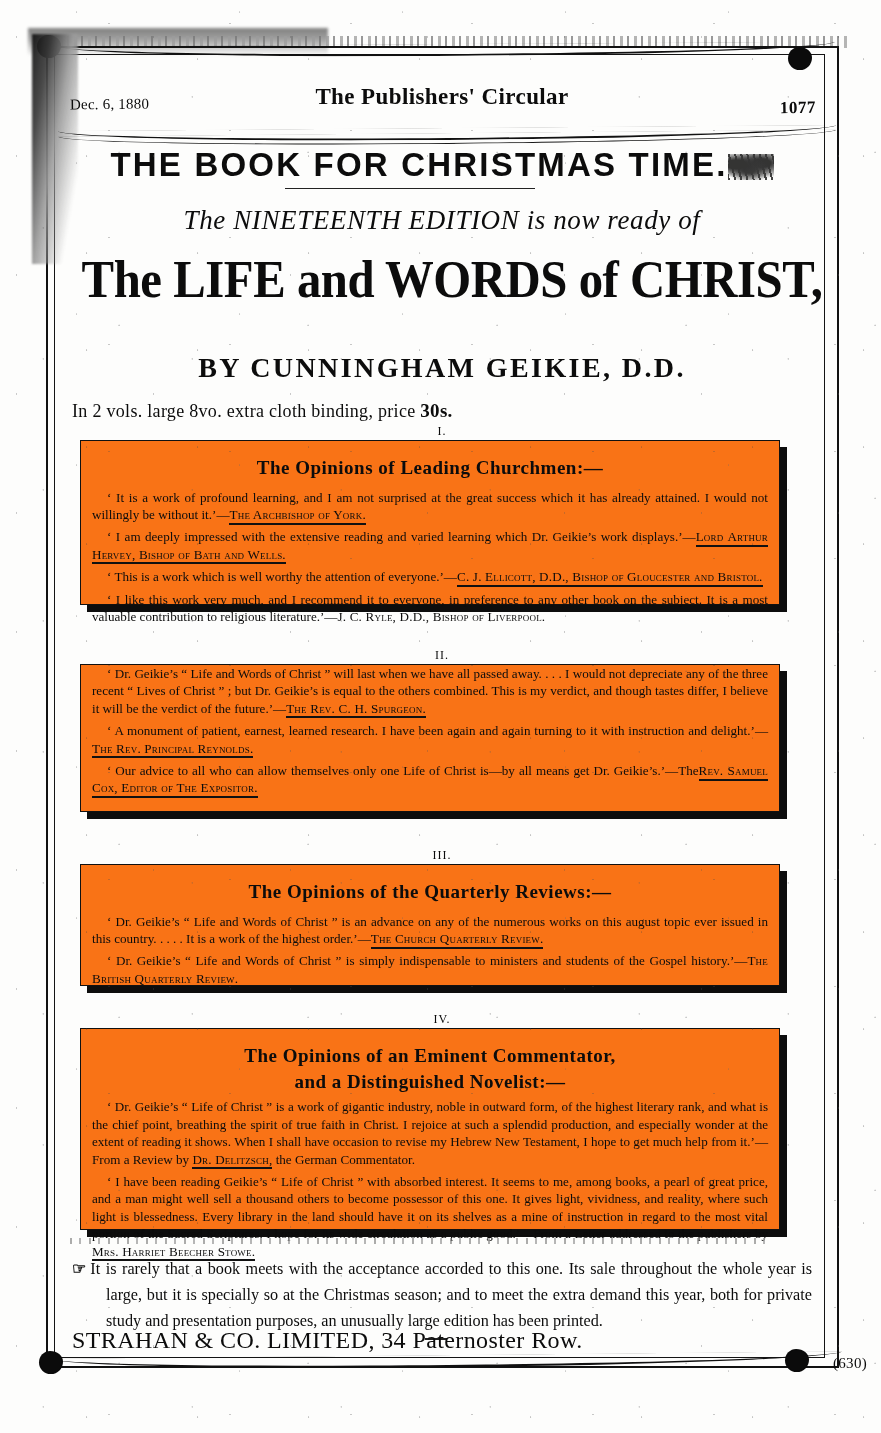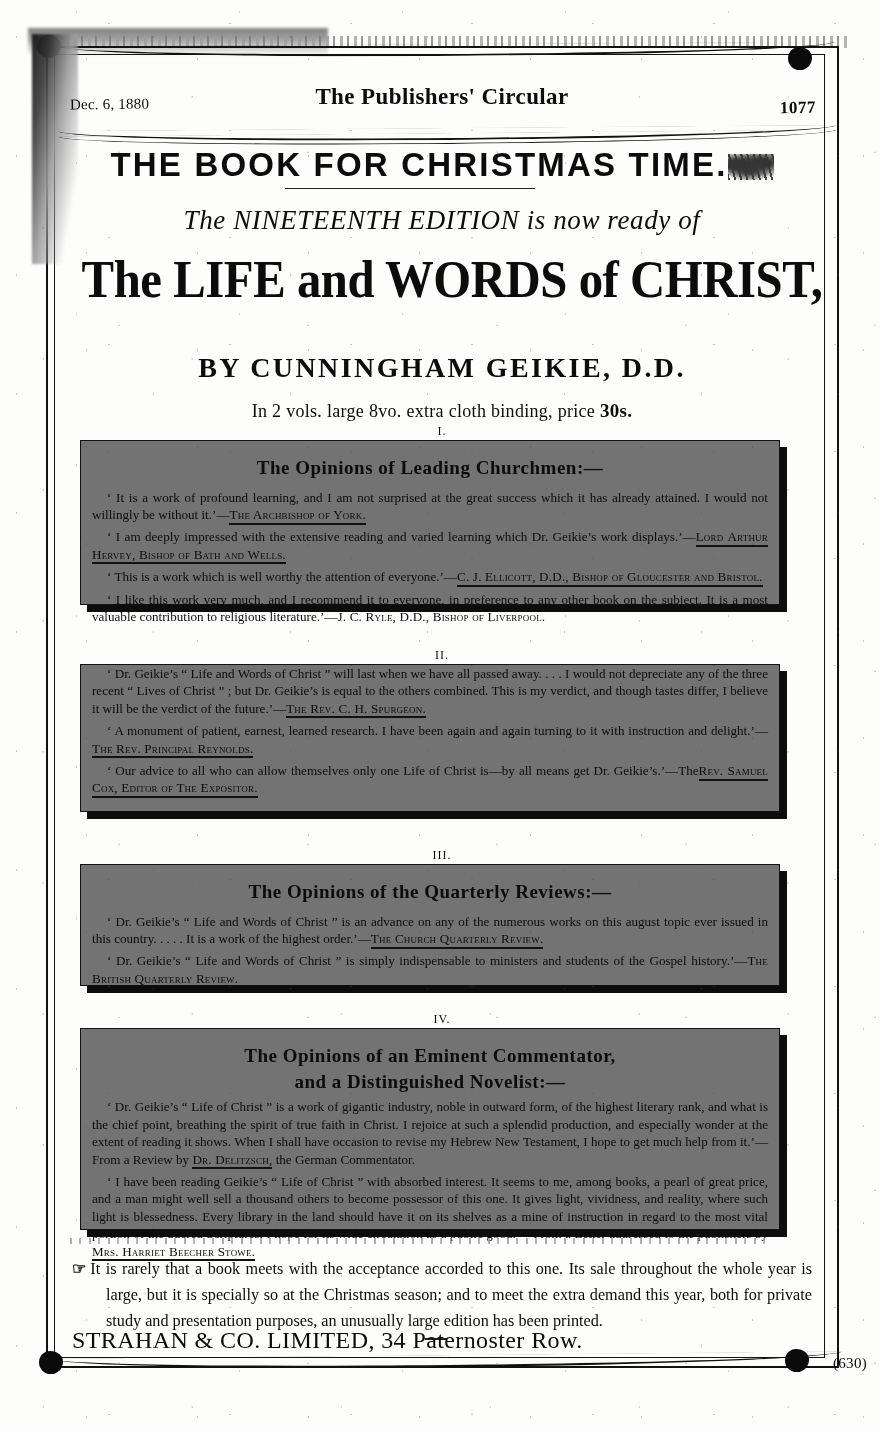--- a/index.html
+++ b/index.html
@@ -131,37 +131,37 @@
     transform:scaleX(.92);
     white-space:nowrap;
   }
   .byline{
     position:absolute;left:62px;top:352px;width:760px;text-align:center;
     font-family:"Liberation Serif","DejaVu Serif",serif;
     font-size:28px;font-weight:bold;letter-spacing:2.4px;
     white-space:nowrap;
   }
   .priceline{
-    position:absolute;left:62px;top:400px;width:760px;text-align:center;
+    position:absolute;left:72px;top:400px;width:760px;
     font-family:"Liberation Serif","DejaVu Serif",serif;
     font-size:18px;letter-spacing:.3px;
   }
   .priceline b{font-size:19px;font-weight:bold;}
 
   
   .numeral{
     position:absolute;width:760px;left:62px;text-align:center;
     font-family:"Liberation Serif","DejaVu Serif",serif;
     font-size:12px;letter-spacing:1px;font-variant:small-caps;
   }
 
   
   .tbox{
     position:absolute;
-    background:#737373;
+    background:#f97316;
     border:1.6px solid #111;
     box-shadow:7px 7px 0 0 #0d0d0d;
     box-sizing:border-box;
   }
   .tbox h2{
     margin:0;padding:14px 10px 8px 10px;text-align:center;
     font-family:"Liberation Serif","DejaVu Serif",serif;
     font-size:19px;font-weight:bold;letter-spacing:.5px;
     line-height:1.35;
   }

